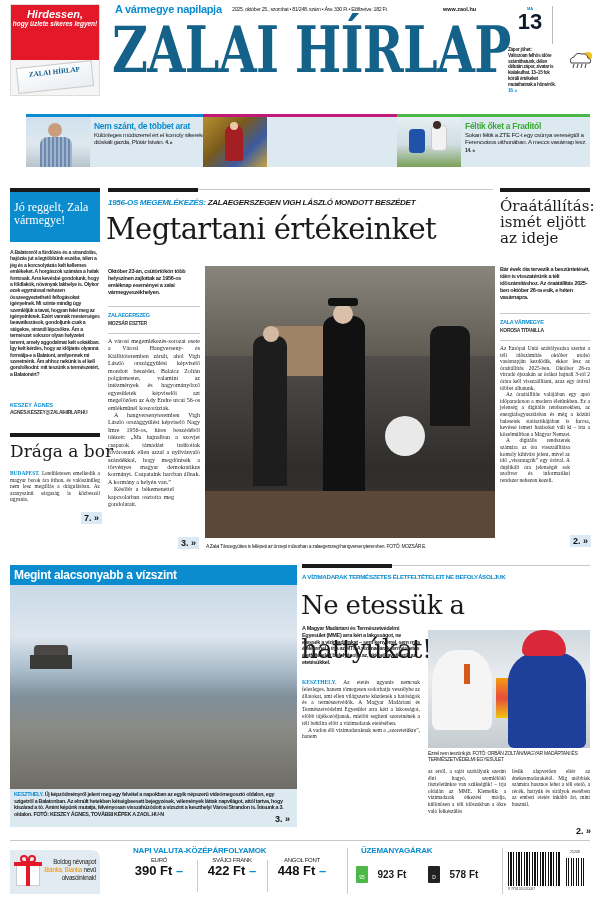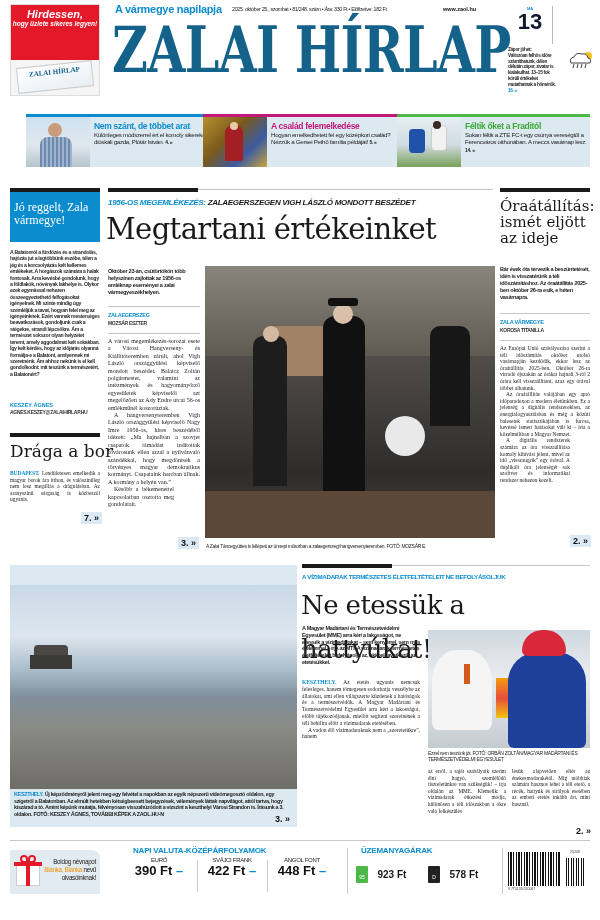--- a/index.html
+++ b/index.html
@@ -117,24 +117,20 @@
     <div class="teaser-body cond"><span>Különleges módszerrel ért el komoly sikereket a dióskáli gazda, Plótár István.</span> <b style="font-size:5px;">4. »</b></div>
   </div>
 </div>
 
 <div class="abs teaser" style="left:203px;width:194px;">
   <div class="teaser-bar" style="background:#c2187a;"></div>
   <div class="teaser-img" style="background:linear-gradient(135deg,#b8902f 0%,#7a5a1c 40%,#3b5aa0 70%,#c9a33f 100%);">
     <div style="position:absolute;left:22px;top:8px;width:18px;height:36px;background:#a31f24;border-radius:8px 8px 2px 2px;"></div>
     <div style="position:absolute;left:27px;top:5px;width:8px;height:8px;background:#e9c8a6;border-radius:50%;"></div>
   </div>
-  <div class="teaser-text">
-    <div class="teaser-title cond" style="color:#c2187a;">A család felemelkedése</div>
-    <div class="teaser-body cond"><span>Hogyan emelkedhetett fel egy középkori család? Nézzük a Gersei Pethő família példáját!</span> <b style="font-size:5px;">5. »</b></div>
-  </div>
 </div>
 
 <div class="abs teaser" style="left:397px;width:193px;">
   <div class="teaser-bar" style="background:#4cb848;"></div>
   <div class="teaser-img" style="background:linear-gradient(180deg,#e6eef2 0%,#d0dde3 55%,#7aa05a 100%);">
     <div style="position:absolute;left:12px;top:12px;width:16px;height:24px;background:#1f52a8;border-radius:4px;"></div>
     <div style="position:absolute;left:34px;top:8px;width:16px;height:26px;background:#f2f2f2;border:1px solid #ccc;border-radius:4px;"></div>
     <div style="position:absolute;left:36px;top:4px;width:8px;height:8px;background:#3a2a22;border-radius:50%;"></div>
   </div>
   <div class="teaser-text">
@@ -197,20 +193,21 @@
 <div class="abs author-grey cond" style="left:500px;top:327px;">KOROSA TITANILLA</div>
 <div class="abs rule-thin" style="left:500px;top:340px;width:90px;"></div>
 <div class="abs body-text" style="left:500px;top:345px;width:90px;font-size:5.4px;line-height:6.6px;">
   <p>Az Európai Unió szabályozása szerint a téli időszámítás október utolsó vasárnapján kezdődik, ekkor lesz az óraátállítás 2025-ben. Október 26-ra virradó éjszakán az órákat hajnali 3-ról 2 órára kell visszaállítani, azaz egy órával többet alhatunk.</p>
   <p style="text-indent:6px;">Az óraátállítás valójában egy apró időparadoxon a modern életünkben. Ez a jelenség a digitális rendszerekben, az energiafogyasztásban és még a közúti balesetek statisztikájában is furcsa, kevéssé ismert hatásokat vált ki – írta a közelmúltban a Magyar Nemzet.</p>
   <p style="text-indent:6px;width:70px;">A digitális rendszerek számára az óra visszaállítása komoly kihívást jelent, mivel az idő „visszaugrik” egy órával. A duplikált óra jelenségét sok szoftver és informatikai rendszer nehezen kezeli.</p>
 </div>
 <div class="abs ref" style="left:570px;top:535px;">2. »</div>
 
 <div class="abs" style="left:10px;top:565px;width:287px;height:262px;background:#dde9f1;">
+  <div style="position:absolute;left:0;top:0;width:287px;height:20px;background:#0a8ccf;color:#fff;font-size:12px;font-weight:bold;padding:3px 0 0 4px;" class="cond">Megint alacsonyabb a vízszint</div>
   <div style="position:absolute;left:0;top:20px;width:287px;height:204px;background:linear-gradient(180deg,#c9d9e6 0%,#dde6ee 25%,#a9bcca 42%,#7f8f9a 55%,#8a8b86 70%,#6e6c66 100%);">
     <div style="position:absolute;left:20px;top:70px;width:42px;height:14px;background:#3a3a38;"></div>
     <div style="position:absolute;left:24px;top:60px;width:34px;height:10px;background:#4a4744;border-radius:4px 4px 0 0;"></div>
   </div>
   <div class="cond" style="position:absolute;left:4px;top:226px;width:270px;font-size:5.4px;line-height:6.6px;font-weight:bold;color:#222;">
     <span class="blue">KESZTHELY.</span> <span>Új képződményről jelent meg egy felvétel a napokban az egyik népszerű videómegosztó oldalon, egy szigetről a Balatonban. Az elmúlt hetekben kétségbeesett bejegyzések, vélemények láttak napvilágot, attól tartva, hogy kiszárad a tó. Amint képünk mutatja, félvényosan visszahúzódott a vízszint a keszthelyi Városi Strandon is. Írásunk a 3. oldalon.</span> <span>FOTÓ: KESZEY ÁGNES, TOVÁBBI KÉPEK A ZAOL.HU-N</span>
   </div>
   <div class="ref" style="position:absolute;right:4px;bottom:2px;background:transparent;">3. »</div>
 </div>
 

